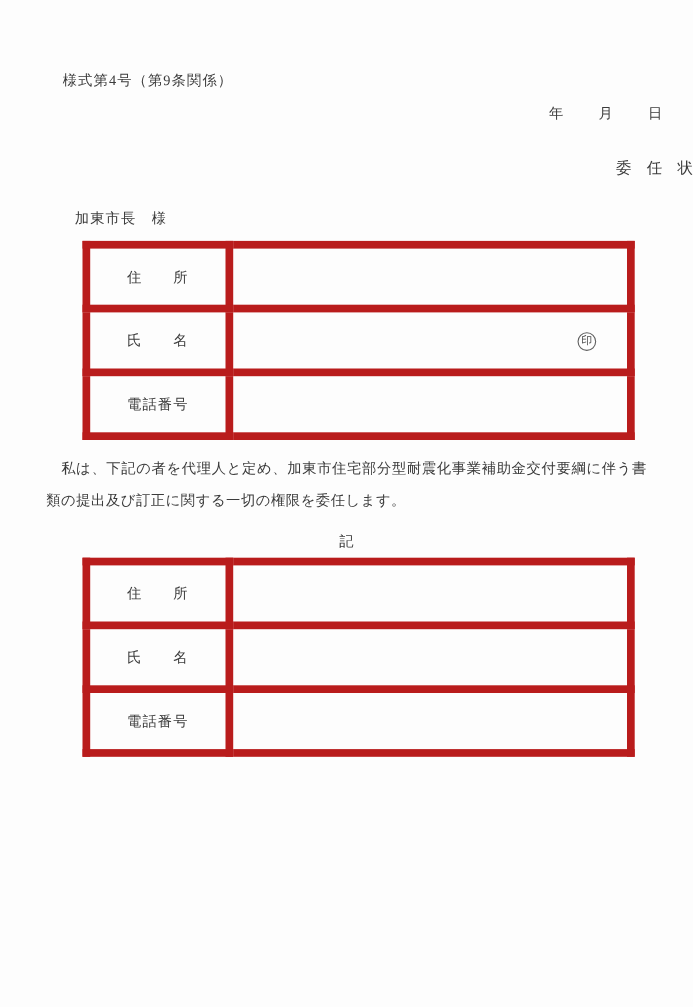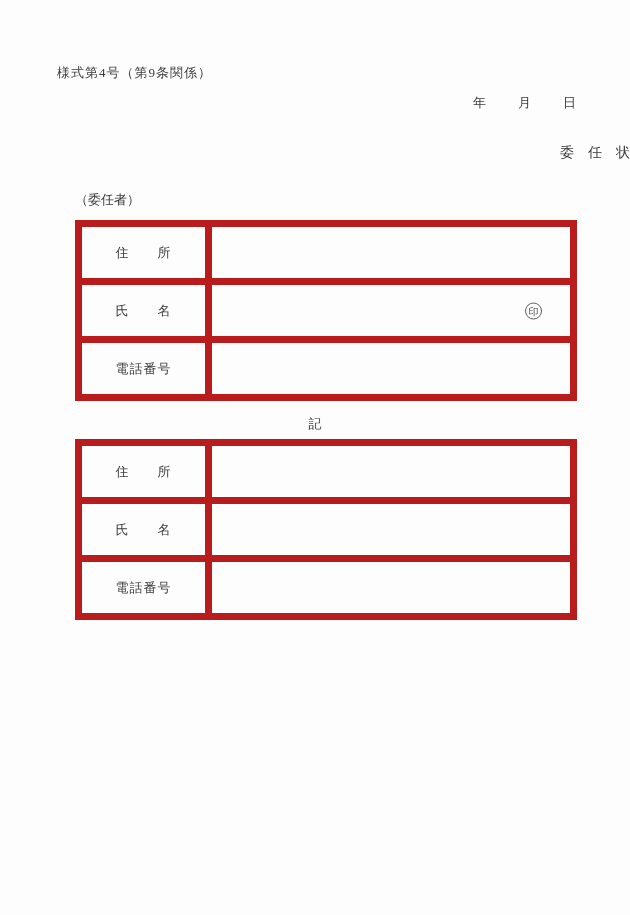--- a/index.html
+++ b/index.html
@@ -15,21 +15,21 @@
     font-size: 13px;
     overflow: hidden;
   }
   .form-number {
     margin: 64px 0 0 57px;
     letter-spacing: 1px;
   }
   .date-line {
     margin-top: 12px;
     text-align: right;
-    padding-right: 52px;
+    padding-right: 26px;
     letter-spacing: 2px;
   }
   .doc-title {
     margin-top: 32px;
     text-align: right;
     font-size: 14px;
     font-weight: normal;
   }
   .addressee {
     margin: 28px 0 0 68px;
@@ -93,22 +93,22 @@
 <body>
 
 <div class="page">
 
   <div class="form-number">様式第4号（第9条関係）</div>
 
   <div class="date-line">年　　月　　日</div>
 
   <div class="doc-title">委　任　状</div>
 
+  <div class="addressee">加東市長　様</div>
 
-  <div class="section-label">（委任者）</div>
 
   <table class="info-table">
     <tbody>
       <tr>
         <td class="label-cell">住　　所</td>
         <td class="value-cell"></td>
       </tr>
       <tr>
         <td class="label-cell">氏　　名</td>
         <td class="value-cell">
@@ -116,20 +116,21 @@
           <span class="seal-wrap"><span class="seal">印</span></span>
         </td>
       </tr>
       <tr>
         <td class="label-cell">電話番号</td>
         <td class="value-cell"></td>
       </tr>
     </tbody>
   </table>
 
+  <div class="paragraph">　私は、下記の者を代理人と定め、加東市住宅部分型耐震化事業補助金交付要綱に伴う書類の提出及び訂正に関する一切の権限を委任します。</div>
 
   <div class="ki-label">記</div>
 
 
   <table class="info-table agent">
     <tbody>
       <tr>
         <td class="label-cell">住　　所</td>
         <td class="value-cell"></td>
       </tr>

